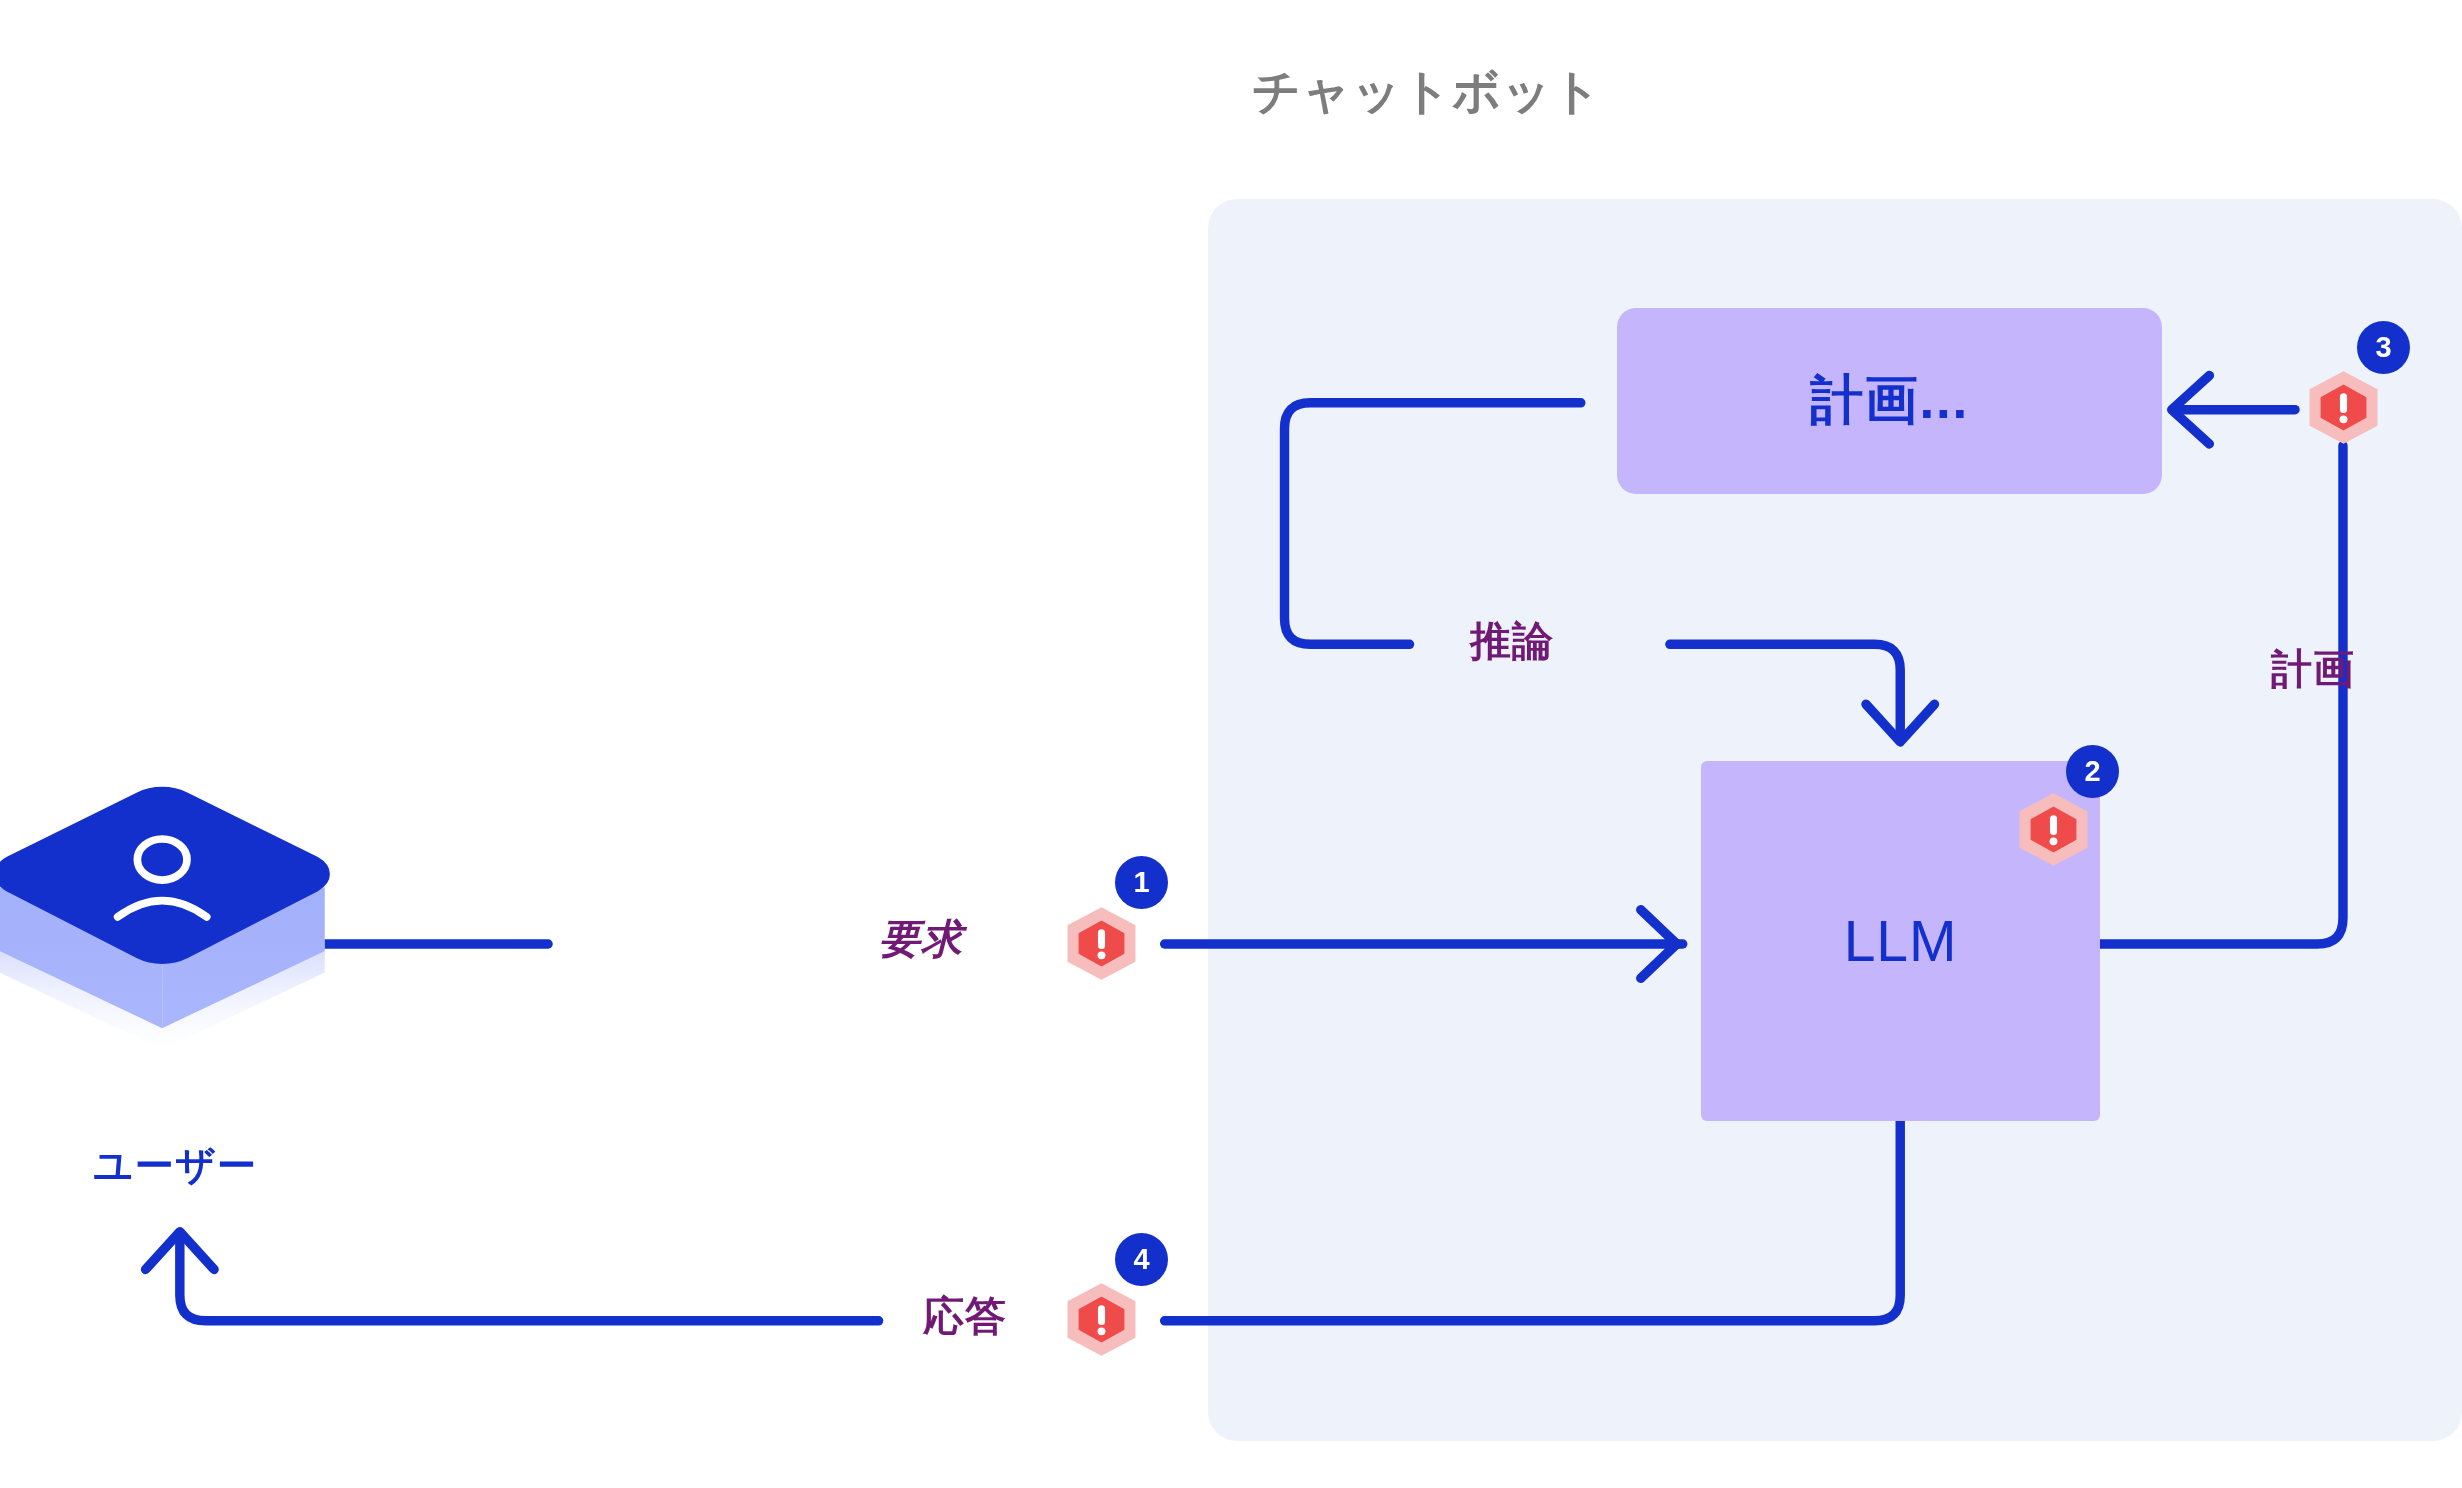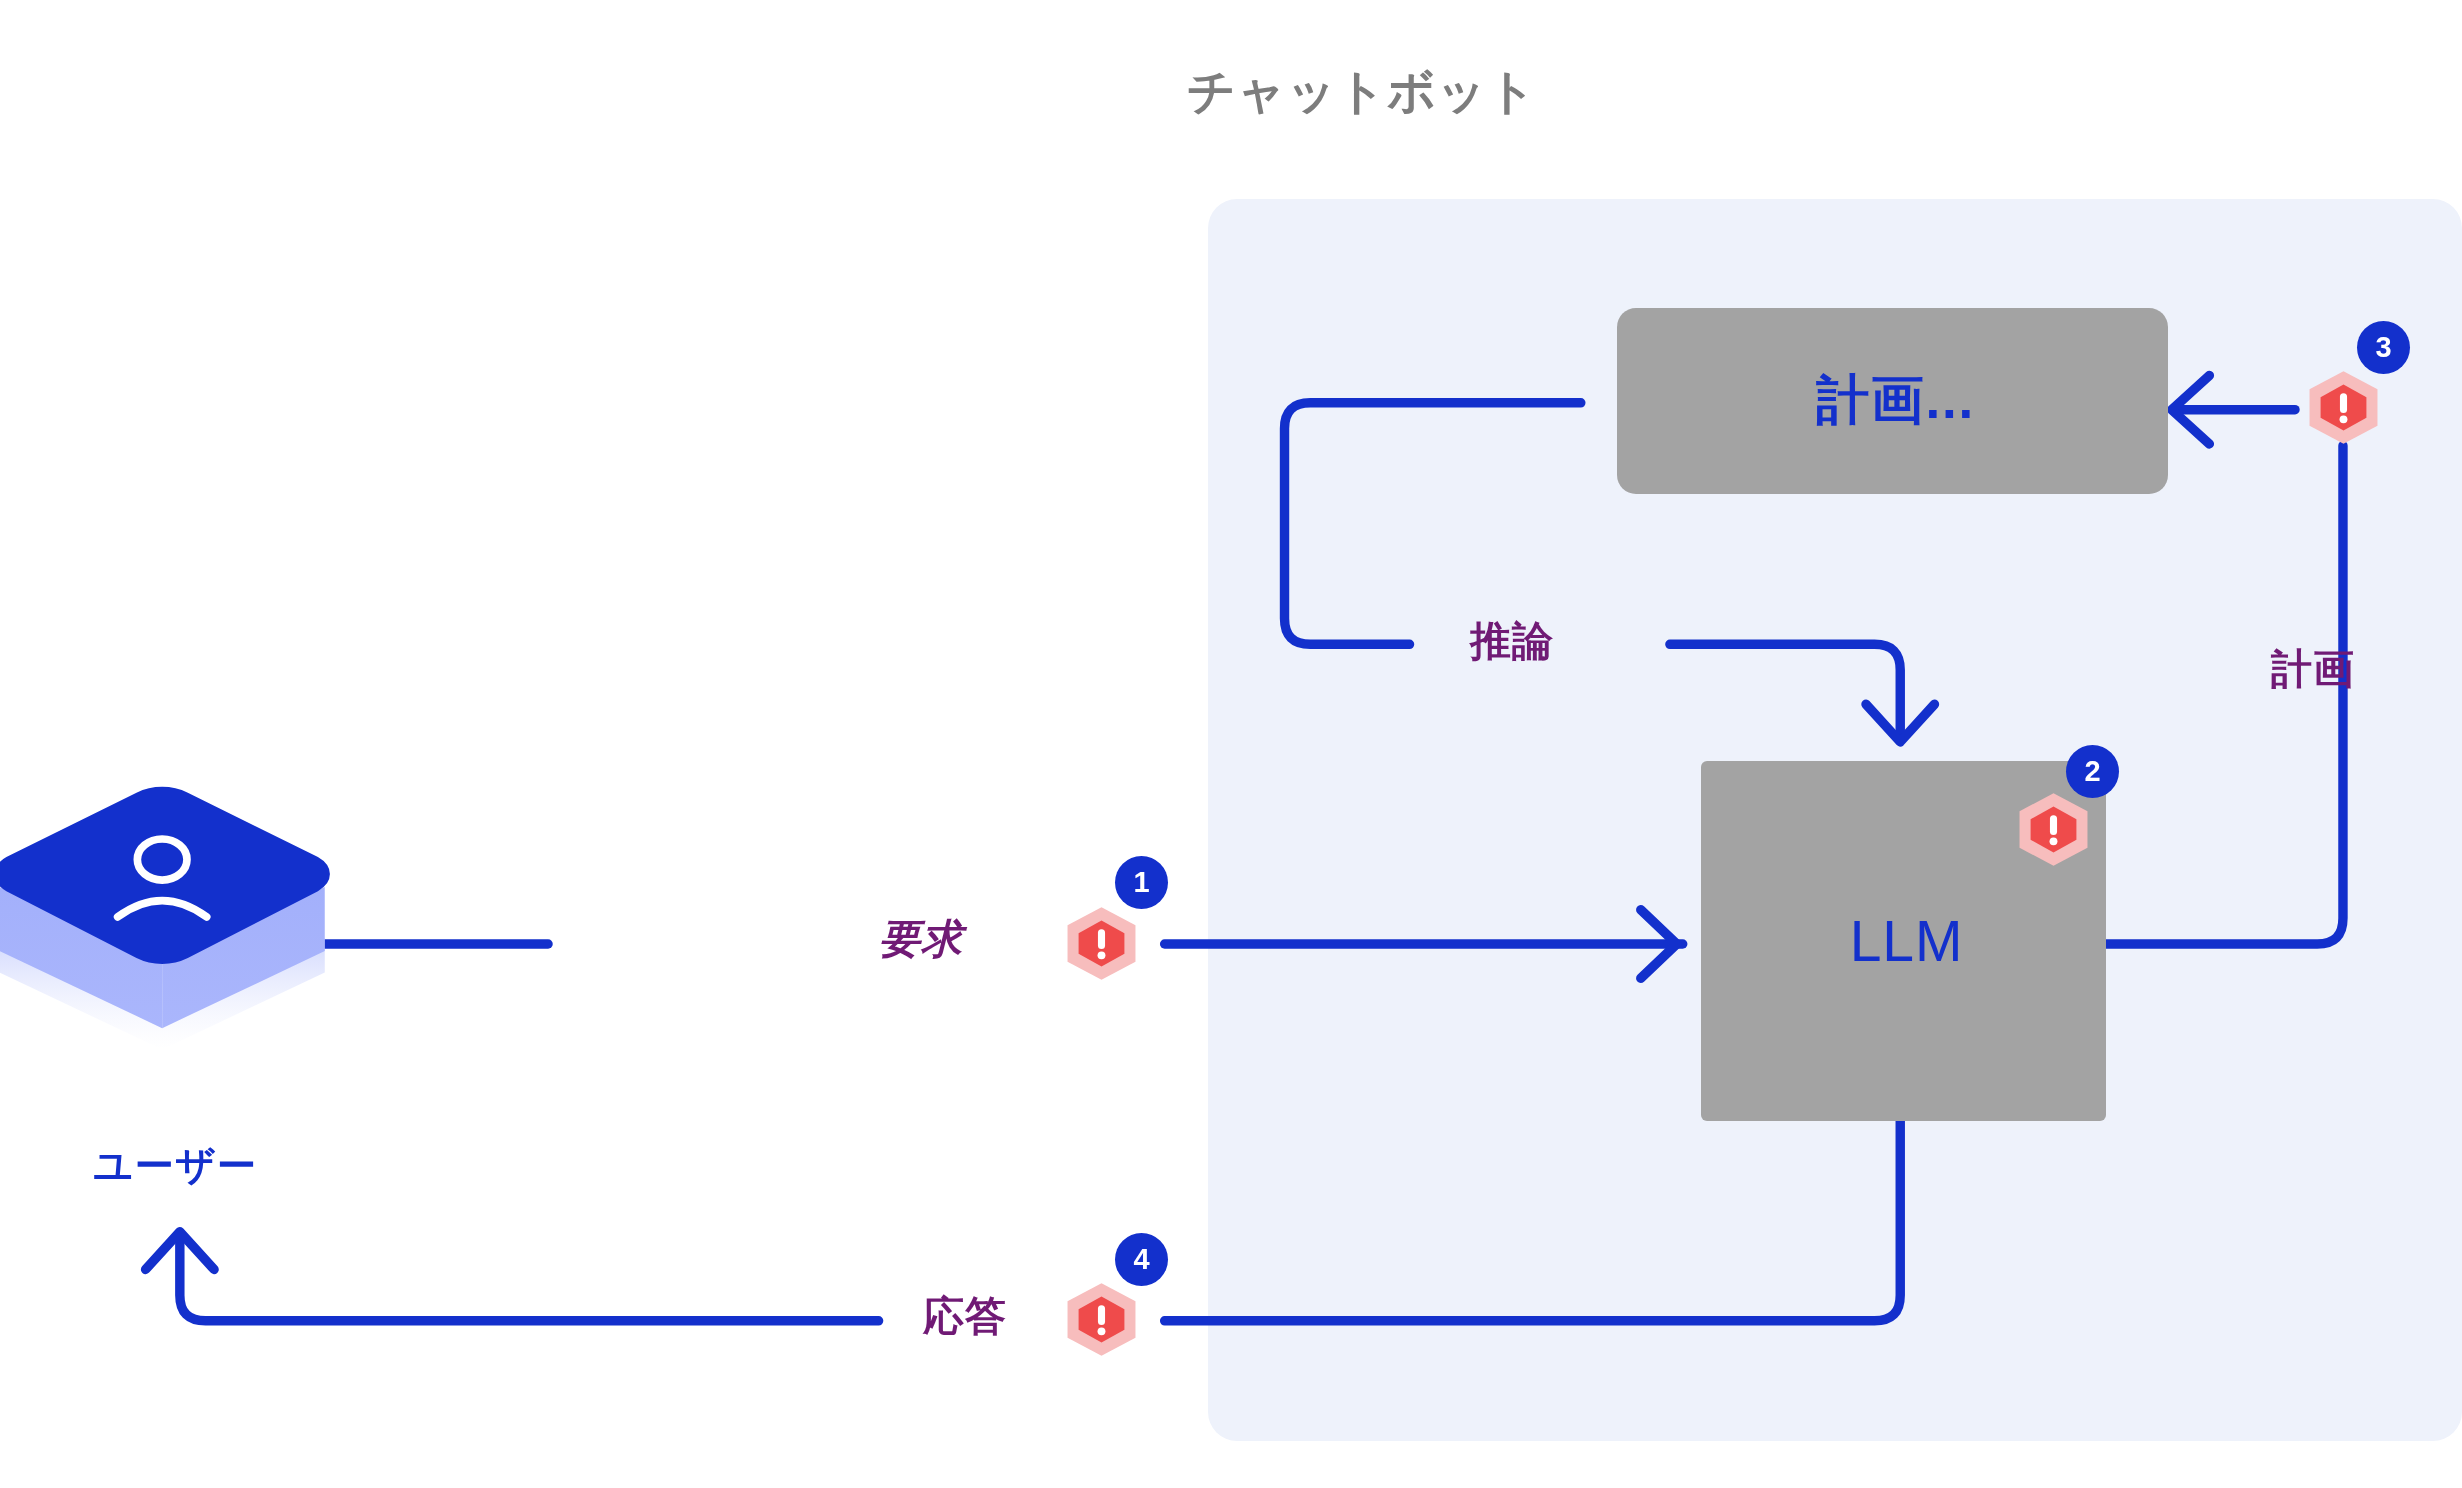--- a/index.html
+++ b/index.html
@@ -23,35 +23,35 @@
     width: 1254px;
     height: 1242px;
     background: #eef2fb;
     border-radius: 29px;
   }
   #chatbot-title {
     position: absolute;
     left: 1187px;
     top: 60px;
     width: 480px;
+    text-align: center;
     font-size: 48px;
     font-weight: bold;
     color: #7d7d7d;
     letter-spacing: 0.9px;
     white-space: nowrap;
   }
   
   .node-card {
     position: absolute;
-    background: #a3a3a3;
+    background: #c4b5fd;
     border-radius: 19px;
     display: flex;
     align-items: center;
     justify-content: center;
-    padding-left: 6px;
   }
   #plan-card {
     left: 1617px;
     top: 308px;
     width: 545px;
     height: 186px;
   }
   #plan-card .node-label {
     font-size: 53px;
     font-weight: bold;

